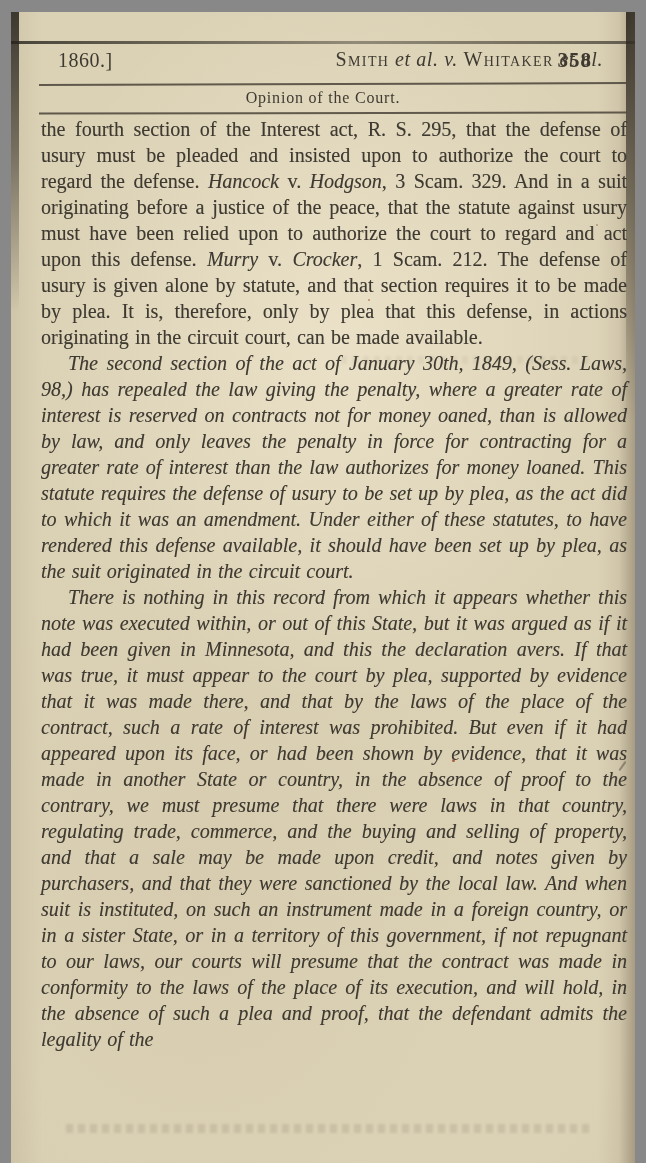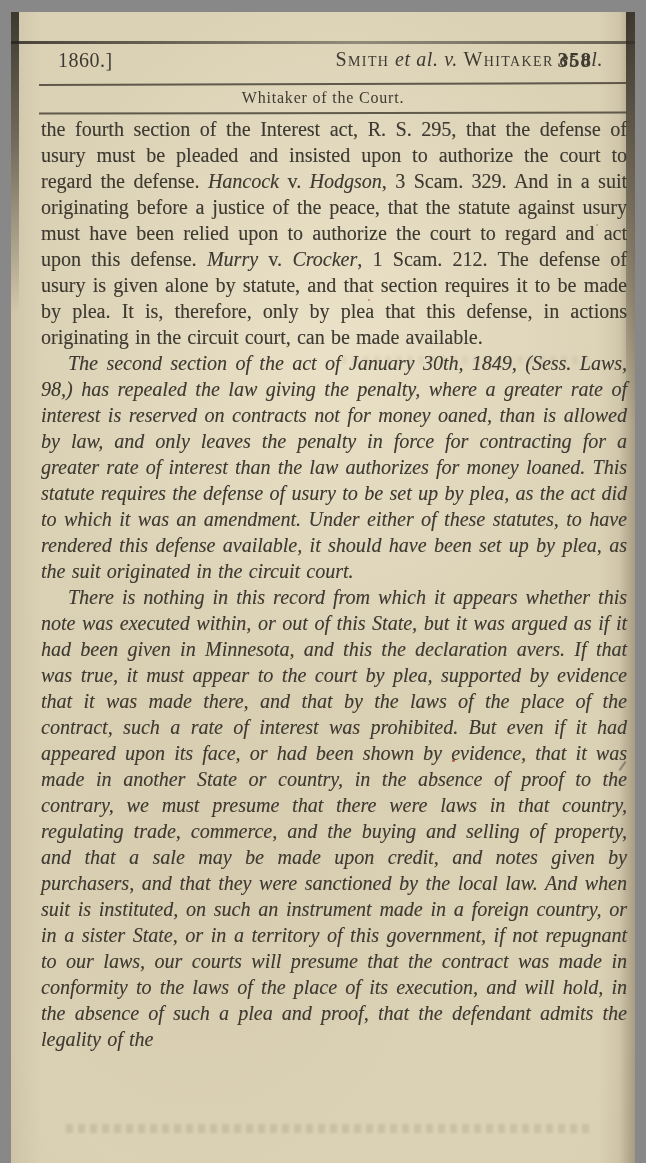--- a/index.html
+++ b/index.html
@@ -79,21 +79,21 @@
   <div class="edge-right"></div>
   <div class="edge-right-shade"></div>
 
   <div class="header">
     <span class="year">1860.]</span>
     <span class="case-title"><span class="sc">Smith</span><span> </span><span class="i">et al.</span><span> </span><span class="i">v.</span><span> </span><span class="sc">Whitaker</span><span> </span><span class="i">et al.</span></span>
     <span class="pagenum">358</span>
   </div>
 
   <div class="rule rule1"></div>
-  <div class="caption">Whitaker of the Court.</div>
+  <div class="caption">Opinion of the Court.</div>
   <div class="rule rule2"></div>
 
   <div class="body-text">
       <p class="para"><span>the fourth section of the Interest act, R. S. 295, that the defense of usury must be pleaded and insisted upon to authorize the court to regard the defense. </span><span class="i">Hancock</span><span> v. </span><span class="i">Hodgson</span><span>, 3 Scam. 329. And in a suit originating before a justice of the peace, that the statute against usury must have been relied upon to authorize the court to regard and act upon this defense. </span><span class="i">Murry</span><span> v. </span><span class="i">Crocker</span><span>, 1 Scam. 212. The defense of usury is given alone by statute, and that section requires it to be made by plea. It is, therefore, only by plea that this defense, in actions originating in the circuit court, can be made available.</span></p>
       <p class="para indent"><span>The second section of the act of January 30th, 1849, (Sess. Laws, 98,) has repealed the law giving the penalty, where a greater rate of interest is reserved on contracts not for money oaned, than is allowed by law, and only leaves the penalty in force for contracting for a greater rate of interest than the law authorizes for money loaned. This statute requires the defense of usury to be set up by plea, as the act did to which it was an amendment. Under either of these statutes, to have rendered this defense available, it should have been set up by plea, as the suit originated in the circuit court.</span></p>
       <p class="para indent"><span>There is nothing in this record from which it appears whether this note was executed within, or out of this State, but it was argued as if it had been given in Minnesota, and this the declaration avers. If that was true, it must appear to the court by plea, supported by evidence that it was made there, and that by the laws of the place of the contract, such a rate of interest was prohibited. But even if it had appeared upon its face, or had been shown by evidence, that it was made in another State or country, in the absence of proof to the contrary, we must presume that there were laws in that country, regulating trade, commerce, and the buying and selling of property, and that a sale may be made upon credit, and notes given by purchasers, and that they were sanctioned by the local law. And when suit is instituted, on such an instrument made in a foreign country, or in a sister State, or in a territory of this government, if not repugnant to our laws, our courts will presume that the contract was made in conformity to the laws of the place of its execution, and will hold, in the absence of such a plea and proof, that the defendant admits the legality of the</span></p>
     </div>
 
   <div class="speck speck1"></div>
   <div class="speck speck2"></div>

